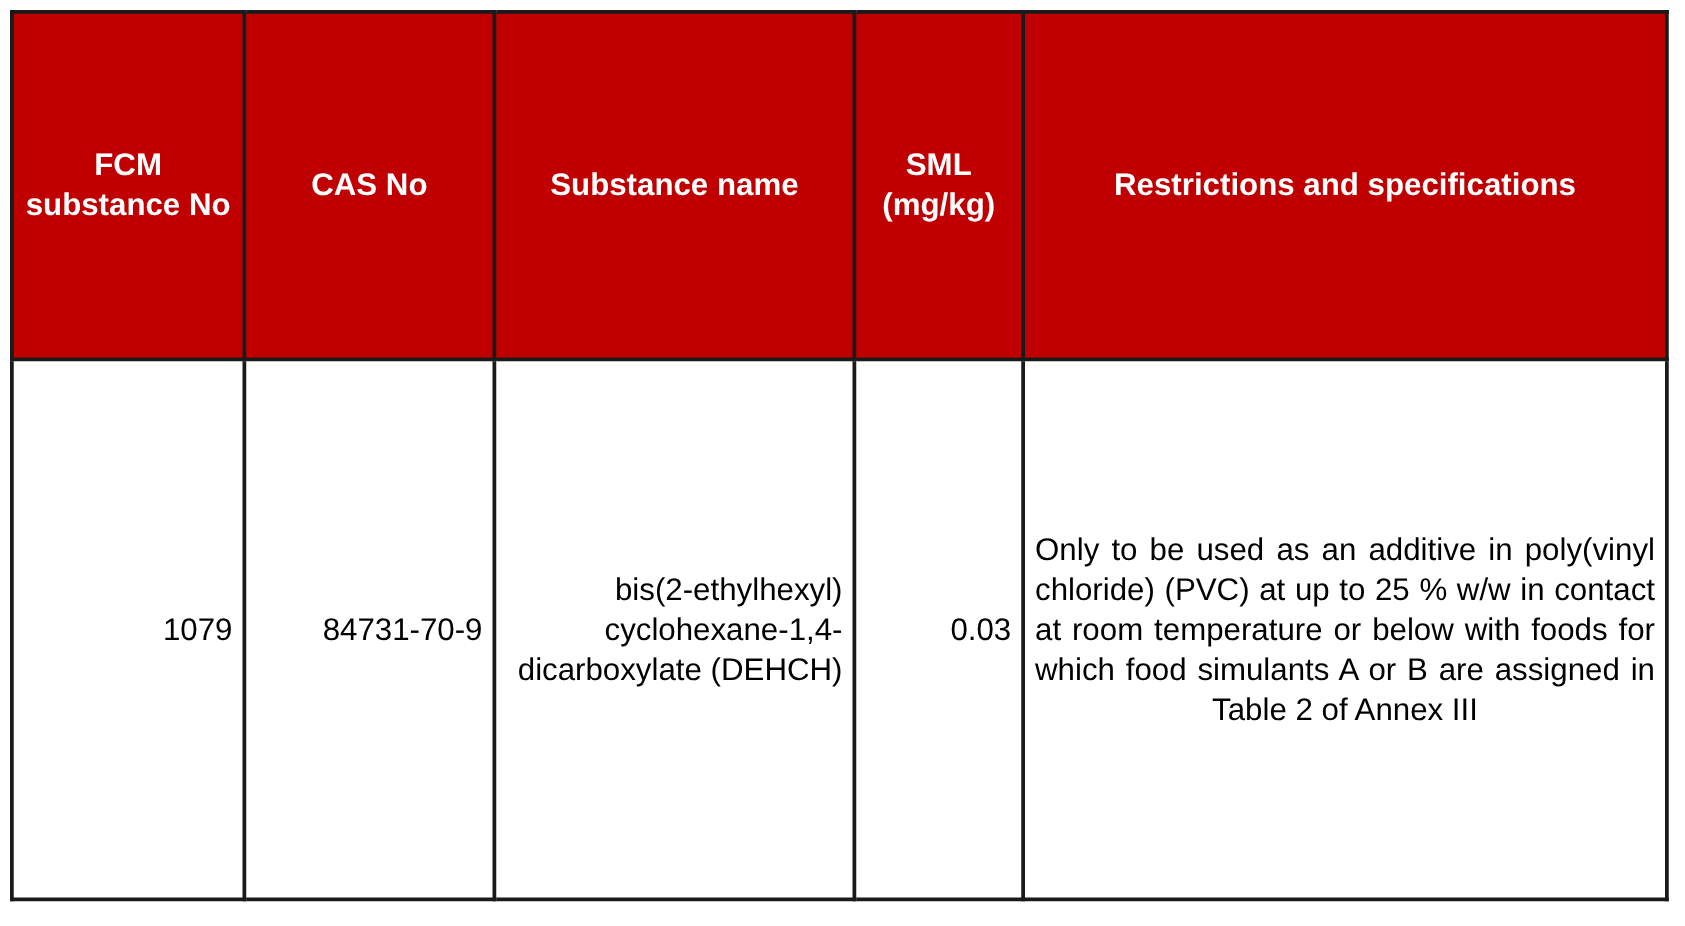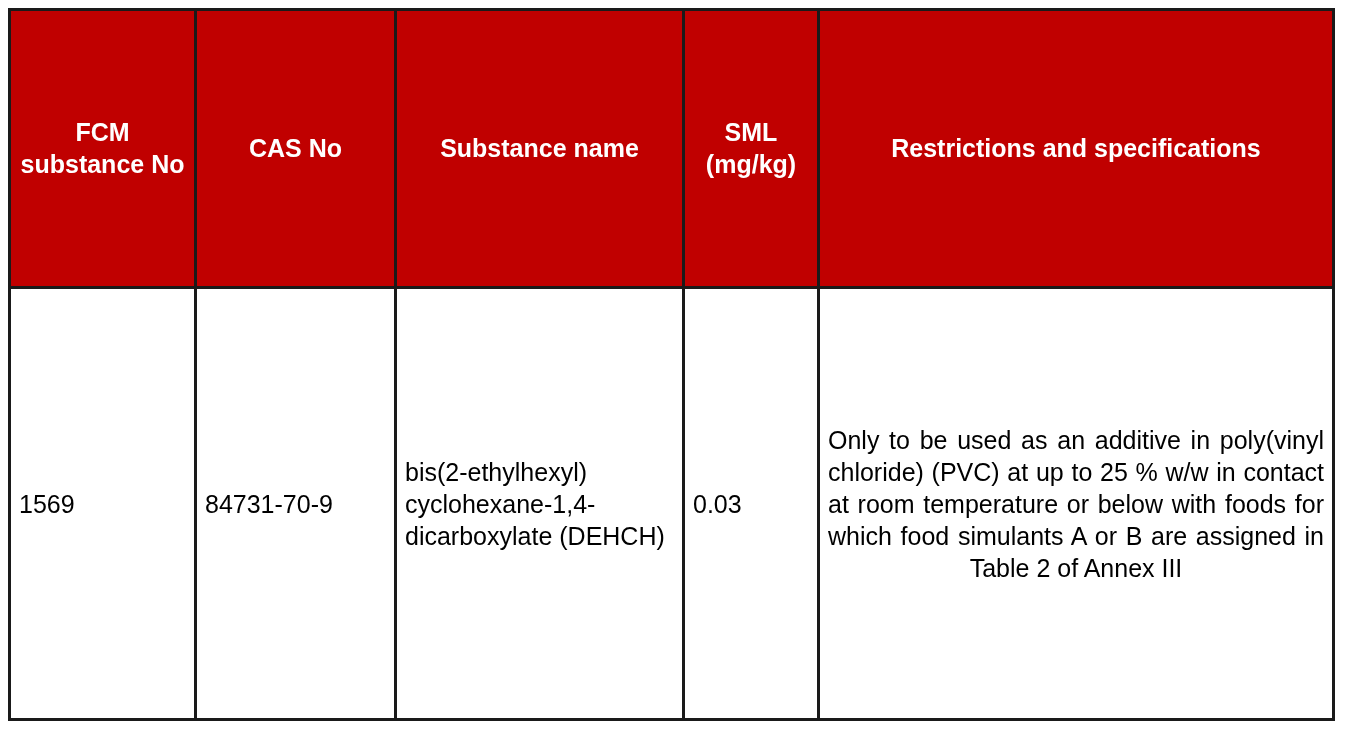--- a/index.html
+++ b/index.html
@@ -40,21 +40,21 @@
     line-height: 1.25;
     text-align: center;
     height: 278px;
     box-sizing: border-box;
   }
   tbody td {
     background: #ffffff;
     color: #000000;
     font-size: 25px;
     line-height: 1.28;
-    text-align: left;
+    text-align: right;
     height: 432px;
     box-sizing: border-box;
   }
   td.restrictions {
     text-align: justify;
     text-align-last: center;
     padding: 4px 14px;
   }
   col.c0 { width: 186px; }
   col.c1 { width: 200px; }
@@ -78,21 +78,21 @@
       <tr>
         <th>FCM substance No</th>
         <th>CAS No</th>
         <th>Substance name</th>
         <th>SML (mg/kg)</th>
         <th>Restrictions and specifications</th>
       </tr>
     </thead>
     <tbody>
       <tr>
-        <td>1569</td>
+        <td>1079</td>
         <td>84731-70-9</td>
         <td>bis(2-ethylhexyl) cyclohexane-1,4-dicarboxylate (DEHCH)</td>
         <td>0.03</td>
         <td class="restrictions">Only to be used as an additive in poly(vinyl chloride) (PVC) at up to 25 % w/w in contact at room temperature or below with foods for which food simulants A or B are assigned in Table 2 of Annex III</td>
       </tr>
     </tbody>
   </table>
 </div>
 
 </body></html>

